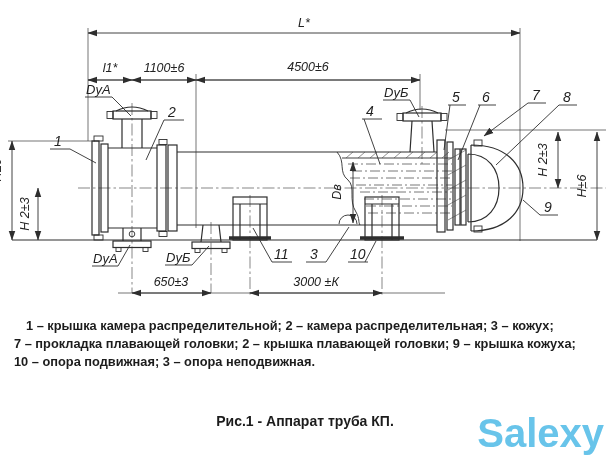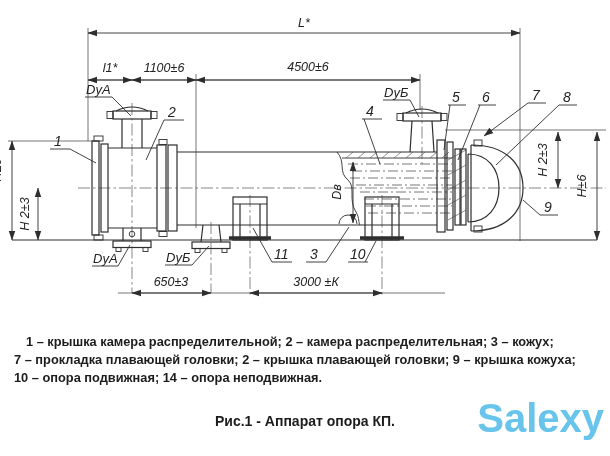--- a/index.html
+++ b/index.html
@@ -11,24 +11,24 @@
   .lbl{font-size:13px;font-style:italic;}
   .thin{stroke:#2e2e2e;stroke-width:0.9;fill:none;}
   .xthin{stroke:#3a3a3a;stroke-width:0.7;fill:none;}
   .out{stroke:#2e2e2e;stroke-width:1.2;fill:none;}
   .cl{stroke:#555;stroke-width:0.7;fill:none;stroke-dasharray:12 3 2.5 3;}
   .tube{stroke:#555;stroke-width:0.8;fill:none;stroke-dasharray:10 3 2 3;}
   .hatch{stroke:#444;stroke-width:0.6;fill:none;}
   .thick{stroke:#2e2e2e;stroke-width:3.5;fill:none;}
   #legend{position:absolute;left:14px;top:317px;width:588px;color:#1c1c1c;
           font-size:12.8px;font-weight:bold;line-height:18px;white-space:nowrap;}
-  #legend .indent{padding-left:12px;margin-top:16px;}
+  #legend .indent{padding-left:12px;}
   #caption{position:absolute;left:170px;top:413px;width:270px;text-align:center;
            color:#1c1c1c;font-size:14px;font-weight:bold;}
-  #watermark{position:absolute;right:6px;top:396px;font-size:40px;font-weight:bold;
+  #watermark{position:absolute;right:6px;top:411px;font-size:40px;font-weight:bold;
              color:#68c4ea;letter-spacing:0px;}
 </style>
 </head>
 <body>
 
 <div id="canvas">
 
   <svg width="610" height="312" viewBox="0 0 610 312">
     <defs>
       <marker id="arr" viewBox="0 0 10 8" refX="9.5" refY="4" markerWidth="11" markerHeight="8.8" orient="auto-start-reverse">
@@ -212,22 +212,22 @@
       <path class="thin" d="M348,262 H368 M365,262 L376,241"></path>
       <text class="callout" x="274" y="259">11</text>
       <path class="thin" d="M272,262 H292 M272,262 L253,228"></path>
     </g>
   </svg>
 
   
   <div id="legend">
     <div class="indent">1 – крышка камера распределительной; 2 – камера распределительная; 3 – кожух;</div>
     <div>7 – прокладка плавающей головки; 2 – крышка плавающей головки; 9 – крышка кожуха;</div>
-    <div>10 – опора подвижная; 14 – опора неподвижная.</div>
+    <div>10 – опора подвижная; 3 – опора неподвижная.</div>
   </div>
 
   
-  <div id="caption">Рис.1 - Аппарат опора КП.</div>
+  <div id="caption">Рис.1 - Аппарат труба КП.</div>
 
   
   <div id="watermark">Salexy</div>
 
 </div>
 
 </body></html>

